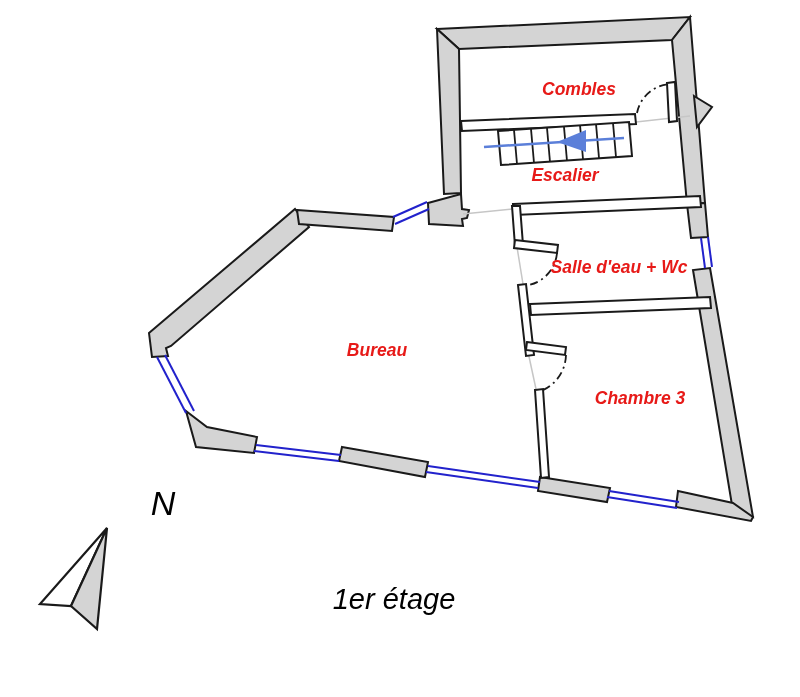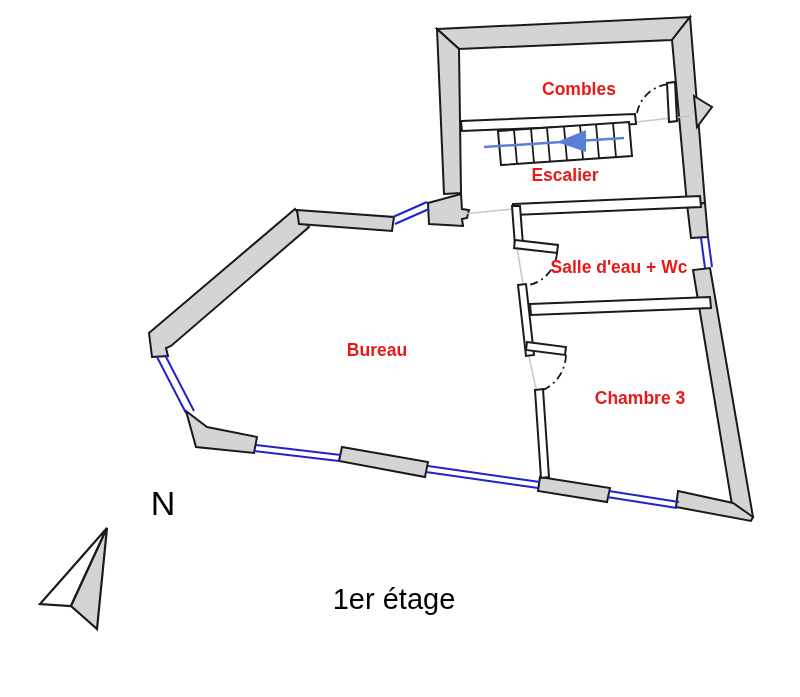--- a/index.html
+++ b/index.html
@@ -3,20 +3,21 @@
 <meta charset="utf-8">
 <style>
   html, body { margin: 0; padding: 0; background: #ffffff; }
   .page {
     position: relative;
     width: 800px;
     height: 697px;
     background: #ffffff;
     font-family: "Liberation Sans", sans-serif;
     overflow: hidden;
+    font-style: italic;
   }
   svg { display: block; }
   .room-label {
     font-family: "Liberation Sans", sans-serif;
     font-size: 17.5px;
     font-weight: bold;
     text-anchor: middle;
   }
   .caption {
     font-family: "Liberation Sans", sans-serif;

